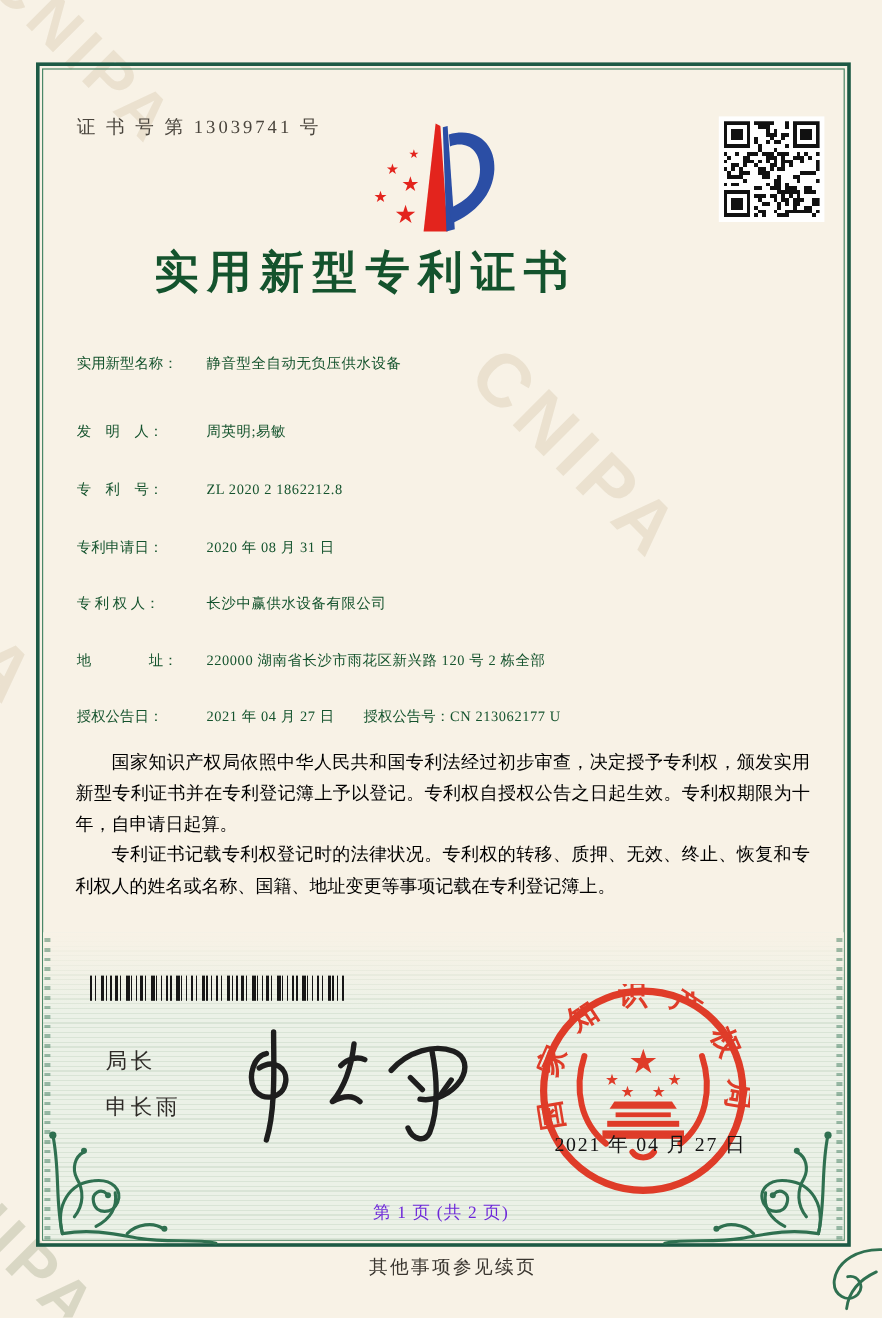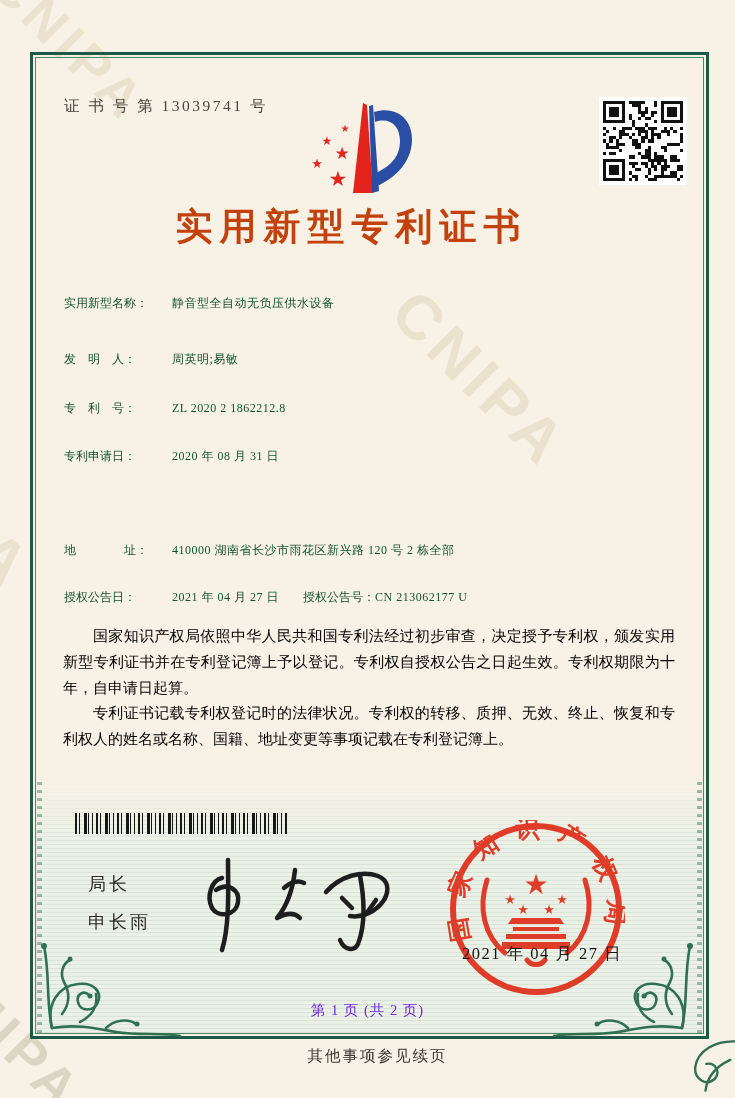--- a/index.html
+++ b/index.html
@@ -40,21 +40,21 @@
 
   .cert-no{position:absolute;left:64px;top:96px;font-size:15.5px;color:#4a453d;
            letter-spacing:2.5px;}
 
   .logo{position:absolute;left:300px;top:99px;width:118px;height:100px;}
   .qr{position:absolute;left:599px;top:97px;width:88px;height:88px;background:#fff;
       padding:4px;box-sizing:border-box;}
   .qr svg{width:100%;height:100%;display:block;}
 
   .title{position:absolute;left:0;top:202px;width:609px;text-align:center;
-         font-size:37px;font-weight:bold;letter-spacing:7px;color:#c2410c;padding-left:47px;}
+         font-size:37px;font-weight:bold;letter-spacing:7px;color:#14532d;}
 
   .row{position:absolute;left:64px;font-size:12px;color:#14532d;white-space:nowrap;}
   .row .lab{display:inline-block;min-width:108px;}
   .row .val{letter-spacing:.5px;}
   .r0{top:295px}.r1{top:351px}.r2{top:400px}.r3{top:448px}
   .r4{top:495px}.r5{top:542px}.r6{top:589px}
   .r6 .pair2{margin-left:24px;}
 
   .paras{position:absolute;left:63px;top:624px;width:612px;font-size:15px;
          line-height:25.8px;color:#000000;text-align:justify;}
@@ -359,22 +359,25 @@
   </div>
   <div class="row r1">
     <span class="lab">发　明　人：</span><span class="val">周英明;易敏</span>
   </div>
   <div class="row r2">
     <span class="lab">专　利　号：</span><span class="val">ZL 2020 2 1862212.8</span>
   </div>
   <div class="row r3">
     <span class="lab">专利申请日：</span><span class="val">2020 年 08 月 31 日</span>
   </div>
+  <div class="row r4">
+    <span class="lab">专 利 权 人：</span><span class="val">长沙中赢供水设备有限公司</span>
+  </div>
   <div class="row r5">
-    <span class="lab">地　　　　址：</span><span class="val">410000 湖南省长沙市雨花区新兴路 120 号 2 栋全部</span>
+    <span class="lab">地　　　　址：</span><span class="val">220000 湖南省长沙市雨花区新兴路 120 号 2 栋全部</span>
   </div>
   <div class="row r6">
     <span class="lab">授权公告日：</span><span class="val">2021 年 04 月 27 日</span><span class="pair2"><span>授权公告号：</span><span class="val">CN 213062177 U</span></span>
   </div>
 
   <div class="paras">
     <p>国家知识产权局依照中华人民共和国专利法经过初步审查，决定授予专利权，颁发实用新型专利证书并在专利登记簿上予以登记。专利权自授权公告之日起生效。专利权期限为十年，自申请日起算。</p>
     <p>专利证书记载专利权登记时的法律状况。专利权的转移、质押、无效、终止、恢复和专利权人的姓名或名称、国籍、地址变更等事项记载在专利登记簿上。</p>
   </div>
 

